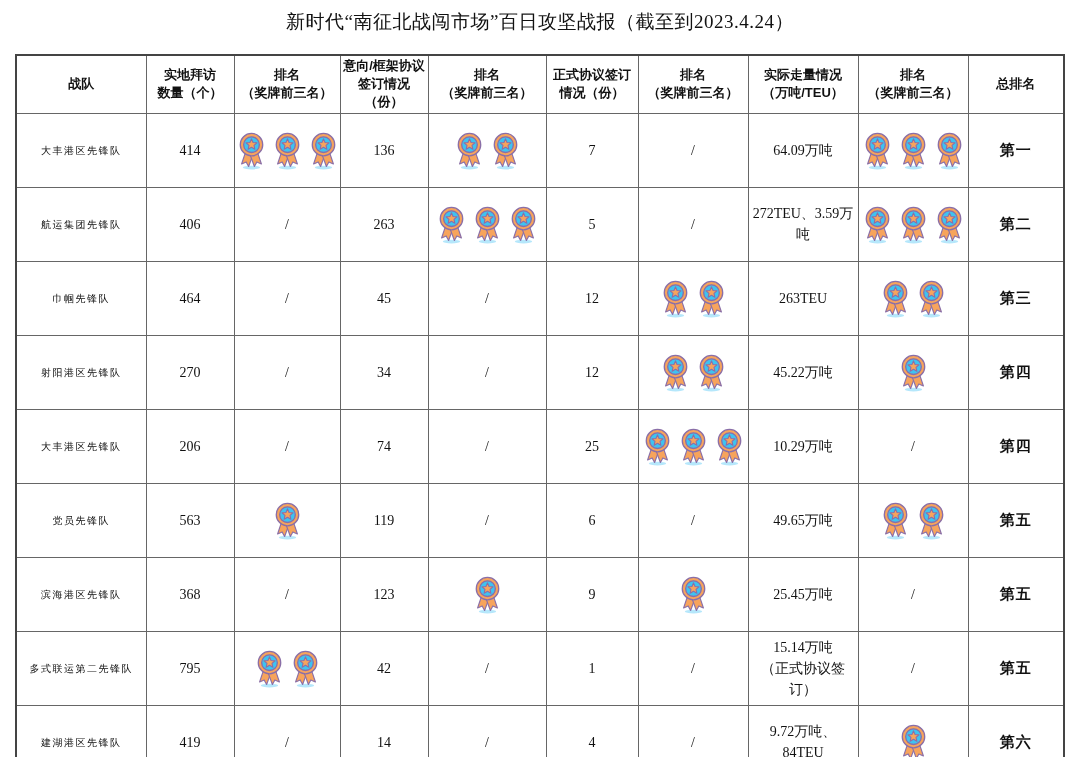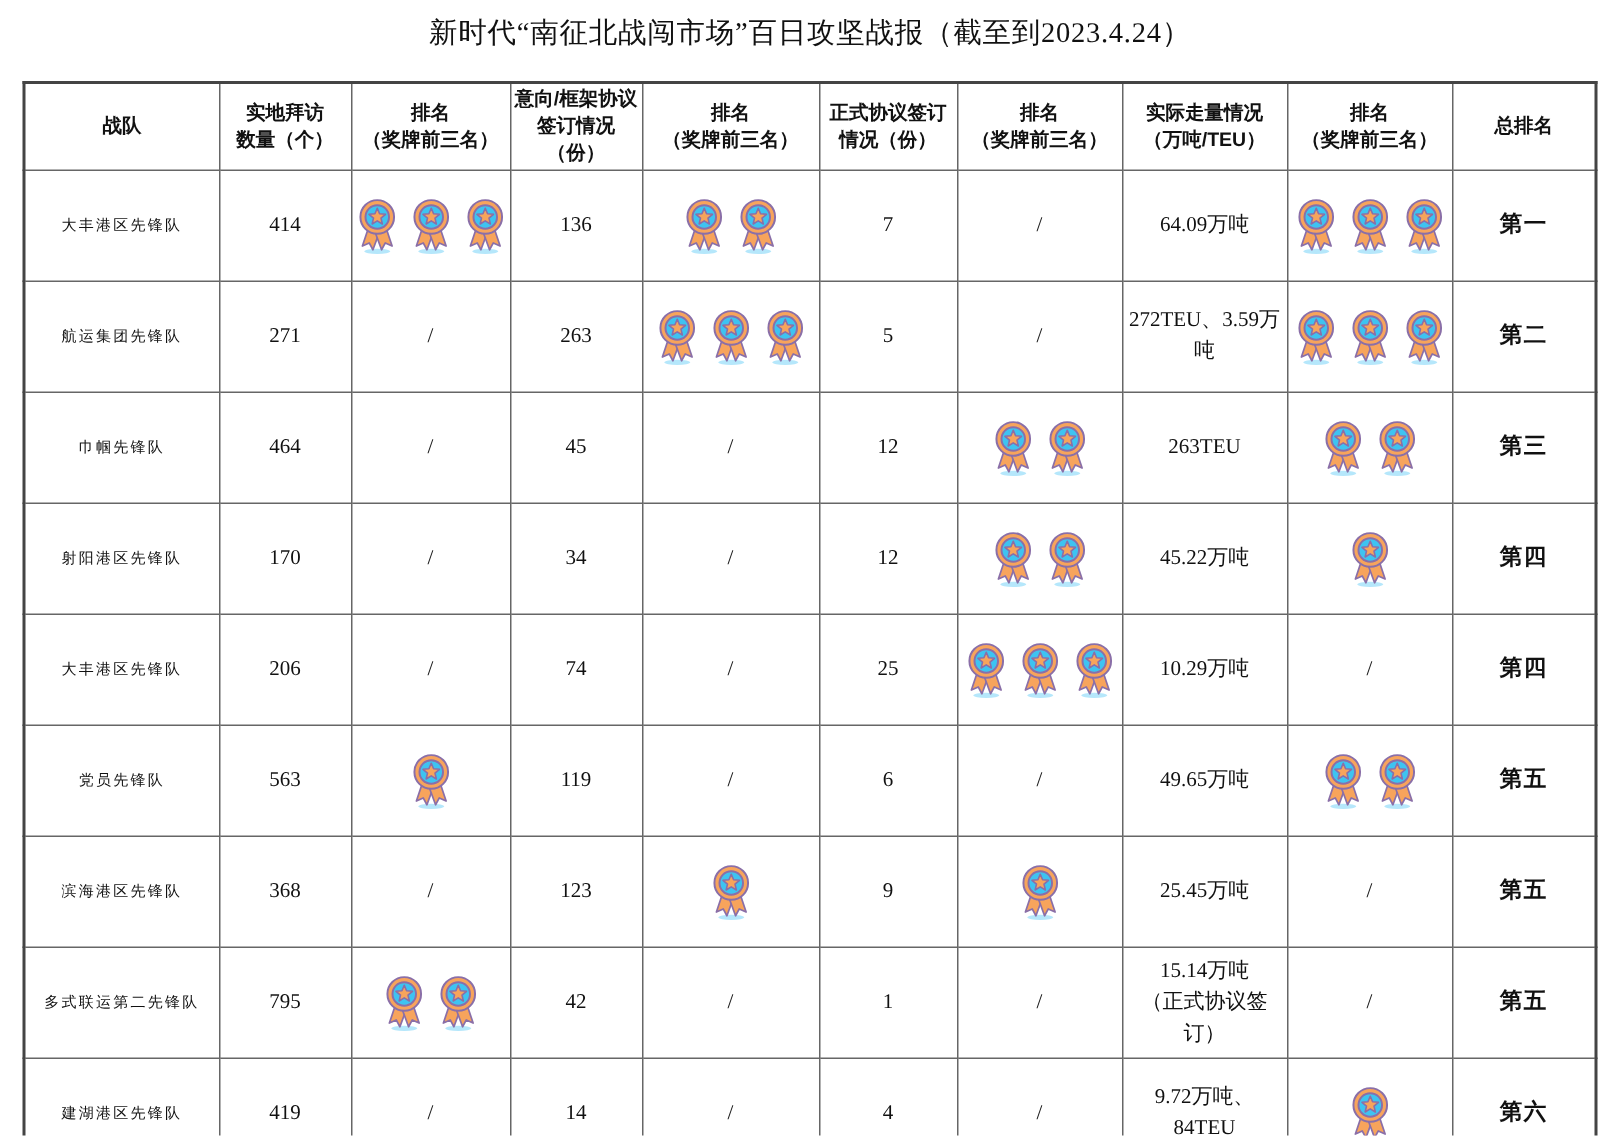--- a/index.html
+++ b/index.html
@@ -154,21 +154,21 @@
     <path class="m-ribbon" d="M13 26 L8 41 L13.5 38.5 L16.5 44 L22 29 Z"></path>
     <path class="m-ribbon" d="M27 26 L32 41 L26.5 38.5 L23.5 44 L18 29 Z"></path>
     <circle class="m-ring" cx="20" cy="17.5" r="13.6"></circle>
     <circle class="m-face" cx="20" cy="17.5" r="9.5"></circle>
     <polygon class="m-star" points="20,10.5 21.88,14.91 26.66,15.34 23.04,18.49 24.11,23.16 20,20.7 15.89,23.16 16.96,18.49 13.34,15.34 18.12,14.91"></polygon>
   </svg></div></td>
           <td class="rank-final">第一</td>
         </tr>
         <tr>
           <td class="team">航运集团先锋队</td>
-          <td>271</td>
+          <td>406</td>
           <td>/</td>
           <td>263</td>
           <td><div class="medal-group"><svg class="medal" viewBox="0 0 40 48" aria-hidden="true">
     <ellipse class="m-shadow" cx="20" cy="45.3" rx="10.5" ry="2.2"></ellipse>
     <path class="m-ribbon" d="M13 26 L8 41 L13.5 38.5 L16.5 44 L22 29 Z"></path>
     <path class="m-ribbon" d="M27 26 L32 41 L26.5 38.5 L23.5 44 L18 29 Z"></path>
     <circle class="m-ring" cx="20" cy="17.5" r="13.6"></circle>
     <circle class="m-face" cx="20" cy="17.5" r="9.5"></circle>
     <polygon class="m-star" points="20,10.5 21.88,14.91 26.66,15.34 23.04,18.49 24.11,23.16 20,20.7 15.89,23.16 16.96,18.49 13.34,15.34 18.12,14.91"></polygon>
   </svg><svg class="medal" viewBox="0 0 40 48" aria-hidden="true">
@@ -248,21 +248,21 @@
     <path class="m-ribbon" d="M13 26 L8 41 L13.5 38.5 L16.5 44 L22 29 Z"></path>
     <path class="m-ribbon" d="M27 26 L32 41 L26.5 38.5 L23.5 44 L18 29 Z"></path>
     <circle class="m-ring" cx="20" cy="17.5" r="13.6"></circle>
     <circle class="m-face" cx="20" cy="17.5" r="9.5"></circle>
     <polygon class="m-star" points="20,10.5 21.88,14.91 26.66,15.34 23.04,18.49 24.11,23.16 20,20.7 15.89,23.16 16.96,18.49 13.34,15.34 18.12,14.91"></polygon>
   </svg></div></td>
           <td class="rank-final">第三</td>
         </tr>
         <tr>
           <td class="team">射阳港区先锋队</td>
-          <td>170</td>
+          <td>270</td>
           <td>/</td>
           <td>34</td>
           <td>/</td>
           <td>12</td>
           <td><div class="medal-group"><svg class="medal" viewBox="0 0 40 48" aria-hidden="true">
     <ellipse class="m-shadow" cx="20" cy="45.3" rx="10.5" ry="2.2"></ellipse>
     <path class="m-ribbon" d="M13 26 L8 41 L13.5 38.5 L16.5 44 L22 29 Z"></path>
     <path class="m-ribbon" d="M27 26 L32 41 L26.5 38.5 L23.5 44 L18 29 Z"></path>
     <circle class="m-ring" cx="20" cy="17.5" r="13.6"></circle>
     <circle class="m-face" cx="20" cy="17.5" r="9.5"></circle>

